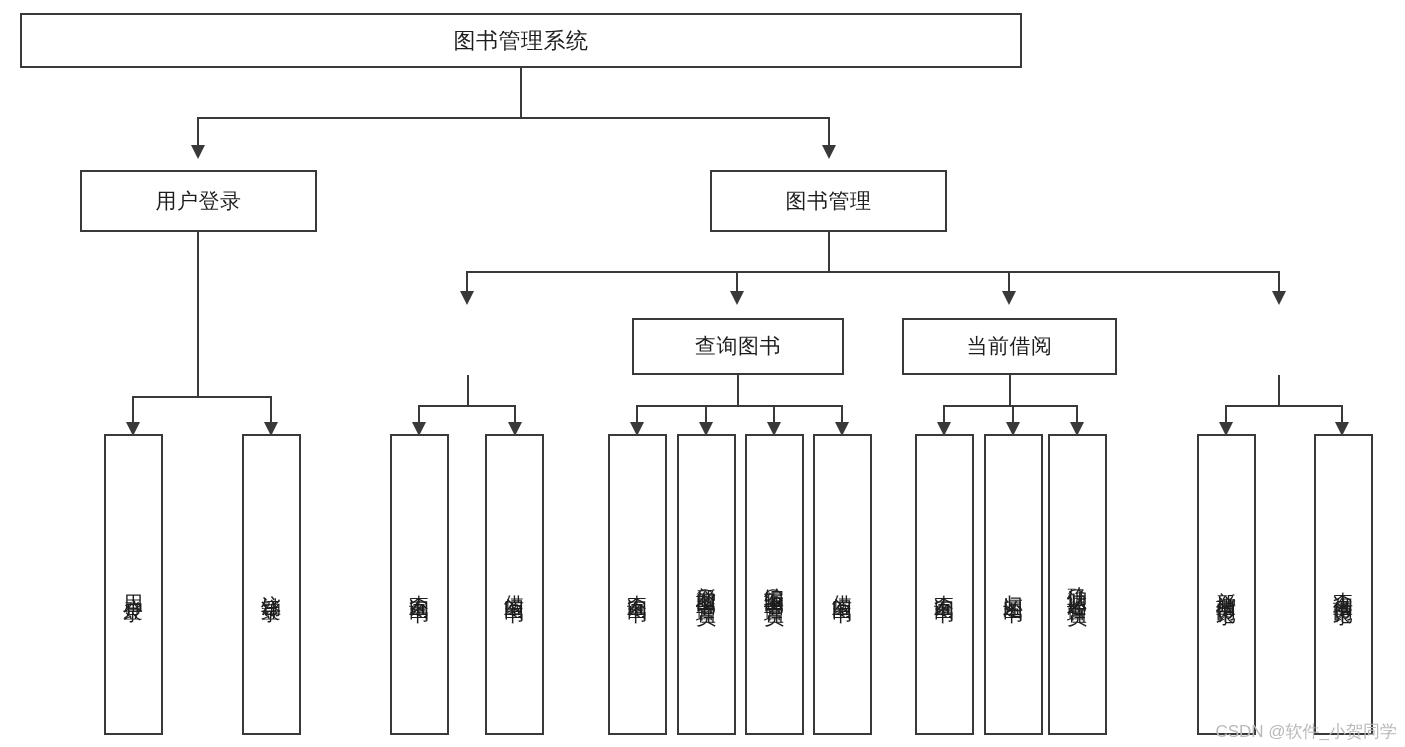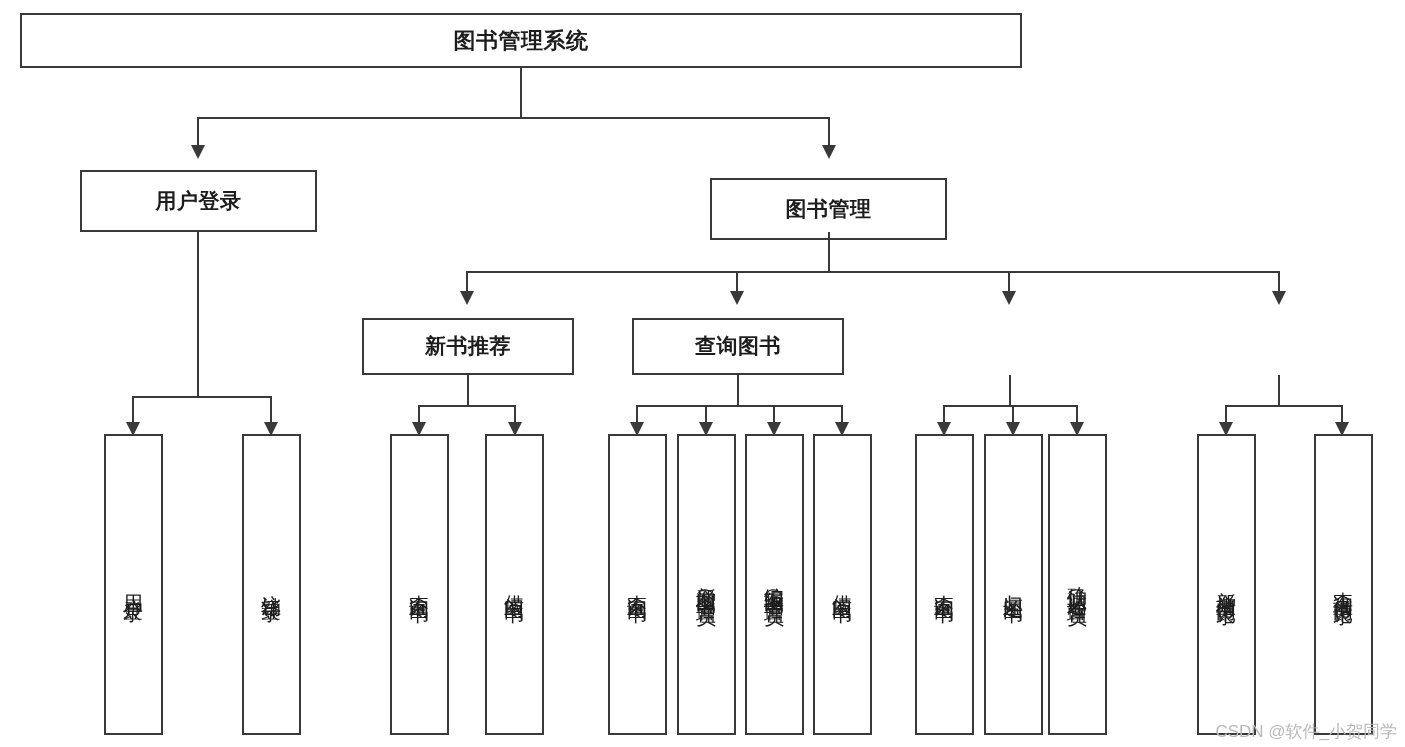--- a/index.html
+++ b/index.html
@@ -25,21 +25,20 @@
     color: #1d1d1d;
     display: flex;
     align-items: center;
     justify-content: center;
     text-align: center;
     line-height: 1.15;
   }
   .node.h {           
     font-size: 21px;
     letter-spacing: 0.5px;
-    font-weight: bold;
   }
   .node.root { font-size: 22px; }
 
   
   .node.v {
     font-size: 20px;
     padding: 4px 0;
     align-items: center;
   }
   .node.v .vtext {
@@ -93,21 +92,21 @@
   <div class="ln h" style="left:197px; top:117px; width:633px; height:2px;"></div>
 
   <div class="ln v" style="left:197px; top:117px; width:2px; height:30px;"></div>
   <div class="arrow" style="left:191px; top:145px;"></div>
   <div class="ln v" style="left:828px; top:117px; width:2px; height:30px;"></div>
   <div class="arrow" style="left:822px; top:145px;"></div>
 
   <div class="node h" style="left:80px; top:170px; width:237px; height:62px;">
     <span>用户登录</span>
   </div>
-  <div class="node h" style="left:710px; top:170px; width:237px; height:62px;margin-top:8px;">
+  <div class="node h" style="left:710px; top:170px; width:237px; height:62px;">
     <span>图书管理</span>
   </div>
 
   <div class="ln v" style="left:197px; top:232px; width:2px; height:166px;"></div>
   <div class="ln h" style="left:132px; top:396px; width:140px; height:2px;"></div>
   <div class="ln v" style="left:132px; top:396px; width:2px; height:28px;"></div>
   <div class="arrow" style="left:126px; top:422px;"></div>
   <div class="ln v" style="left:270px; top:396px; width:2px; height:28px;"></div>
   <div class="arrow" style="left:264px; top:422px;"></div>
 
@@ -115,25 +114,25 @@
   <div class="ln h" style="left:466px; top:271px; width:814px; height:2px;"></div>
   <div class="ln v" style="left:466px; top:271px; width:2px; height:22px;"></div>
   <div class="arrow" style="left:460px; top:291px;"></div>
   <div class="ln v" style="left:736px; top:271px; width:2px; height:22px;"></div>
   <div class="arrow" style="left:730px; top:291px;"></div>
   <div class="ln v" style="left:1008px; top:271px; width:2px; height:22px;"></div>
   <div class="arrow" style="left:1002px; top:291px;"></div>
   <div class="ln v" style="left:1278px; top:271px; width:2px; height:22px;"></div>
   <div class="arrow" style="left:1272px; top:291px;"></div>
 
-  <div class="node h" style="left:362px; top:318px; width:212px; height:57px;">
-    <span>新书推荐</span>
-  </div>
   <div class="node h" style="left:632px; top:318px; width:212px; height:57px;">
     <span>查询图书</span>
+  </div>
+  <div class="node h" style="left:902px; top:318px; width:215px; height:57px;">
+    <span>当前借阅</span>
   </div>
 
   <div class="ln v" style="left:467px; top:375px; width:2px; height:32px;"></div>
   <div class="ln h" style="left:418px; top:405px; width:98px; height:2px;"></div>
   <div class="ln v" style="left:418px; top:405px; width:2px; height:19px;"></div>
   <div class="arrow" style="left:412px; top:422px;"></div>
   <div class="ln v" style="left:514px; top:405px; width:2px; height:19px;"></div>
   <div class="arrow" style="left:508px; top:422px;"></div>
 
   <div class="ln v" style="left:737px; top:375px; width:2px; height:32px;"></div>

